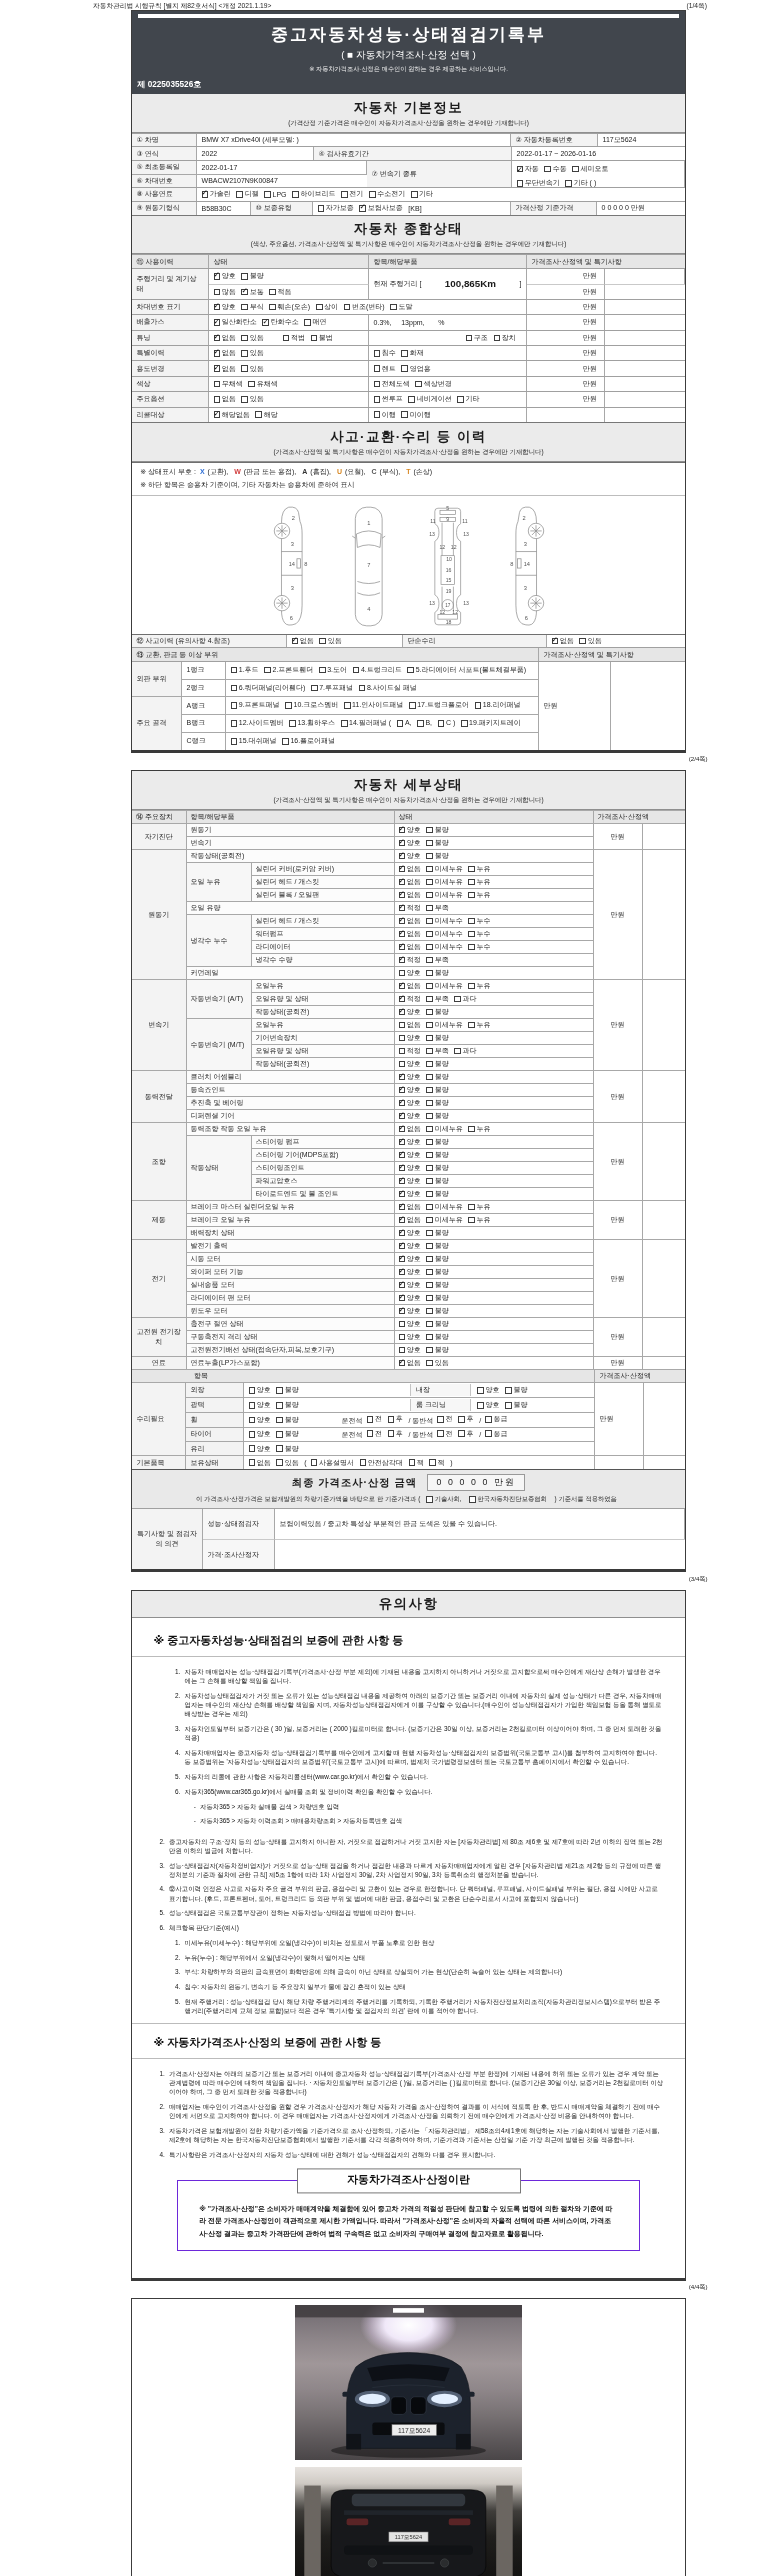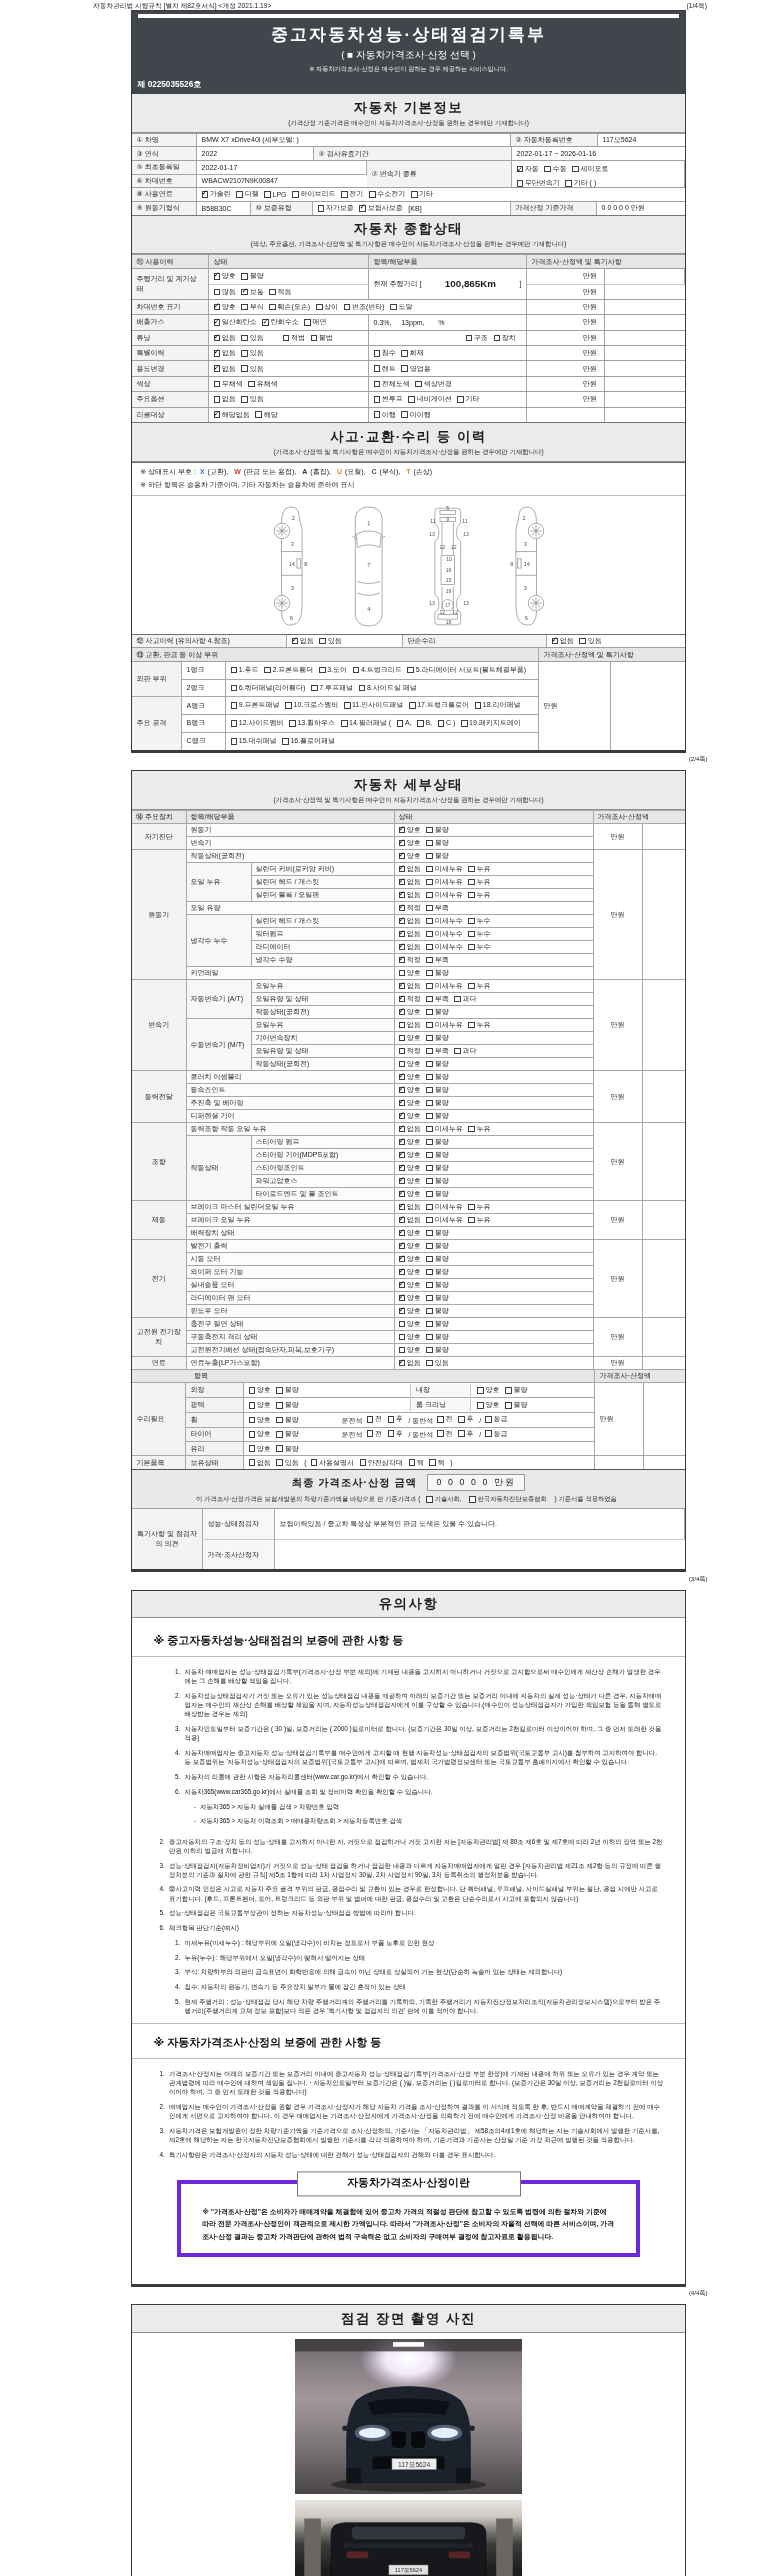--- a/index.html
+++ b/index.html
@@ -87,21 +87,21 @@
   .op .c{min-height:30px}
 
   
   .nbody{padding:12.4px 21.6px 13.4px;color:#111}
   .sec-title{font-weight:bold;font-size:11px;margin:2.1px 0 6.2px}
   .sec-div{border-top:0.5px solid #bbb;margin:8.2px -21.6px 10.3px}
   .nitem{display:flex;margin-bottom:5.7px;line-height:1.42;font-size:6.4px}
   .nitem .num{min-width:11.3px;text-align:right;margin-right:4.1px;flex:none}
   .nitem.gap{margin-top:11.3px}
 
-  .ibox{border:4px solid #6d28d9;margin:20.6px 23px 13.4px;padding:0 21.6px 10.3px;position:relative}
+  .ibox{border:1px solid #6d28d9;margin:20.6px 23px 13.4px;padding:0 21.6px 10.3px;position:relative}
   .ibox-title{width:222px;margin:0 auto;transform:translateY(-50%);background:#fff;border:1px solid #777;
               text-align:center;font-size:10.8px;font-weight:bold;padding:4.6px 0}
   .ibox-body{font-size:6.9px;line-height:1.8;margin-top:-3.1px;font-weight:bold;color:#111}
 
   
   .photowrap{display:flex;flex-direction:column;align-items:center;padding:6.2px 0 6.2px;gap:6.2px}
   .photo1{width:227px;height:155px;position:relative;
     background:
       radial-gradient(ellipse 62px 40px at 50% 13%, rgba(255,255,255,1) 0%, rgba(246,238,255,.95) 38%, rgba(214,198,224,.5) 62%, rgba(0,0,0,0) 78%),
       linear-gradient(180deg,#6e686e 0%,#8d8589 22%,#a09799 38%,#8e8689 55%,#767072 72%,#5c5759 88%,#4a4648 100%)}
@@ -1513,23 +1513,20 @@
         </div>
       <div class="ibox">
         <div class="ibox-title">자동차가격조사·산정이란</div>
         <div class="ibox-body">※ "가격조사·산정"은 소비자가 매매계약을 체결함에 있어 중고차 가격의 적절성 판단에 참고할 수 있도록 법령에 의한 절차와 기준에 따라 전문 가격조사·산정인이 객관적으로 제시한 가액입니다. 따라서 "가격조사·산정"은 소비자의 자율적 선택에 따른 서비스이며, 가격조사·산정 결과는 중고차 가격판단에 관하여 법적 구속력은 없고 소비자의 구매여부 결정에 참고자료로 활용됩니다.</div>
       </div>
     </div>
   </div>
   <div class="pgmark">(4/4쪽)</div>
 
   <div class="pbox">
-    <div class="band">
-      <h2>점검 장면 촬영 사진</h2>
-    </div>
     <div class="photowrap">
       <div class="photo1">
         <svg viewBox="0 0 440 300">
           <rect x="0" y="0" width="440" height="24" fill="#3b3739" opacity="0.8"></rect>
           <rect x="190" y="6" width="60" height="9" fill="#ffffff"></rect>
           <ellipse cx="220" cy="282" rx="150" ry="14" fill="#000" opacity="0.4"></ellipse>
           <path d="M100 278 L100 190 Q100 148 118 120 Q150 92 220 92 Q290 92 322 120 Q340 148 340 190 L340 278 Z" fill="#1c222c" stroke="#0e1218"></path>
           <path d="M140 122 Q220 108 300 122 L290 148 Q220 136 150 148 Z" fill="#0d1016"></path>
           <path d="M150 160 Q220 150 290 160" stroke="#2e3742" fill="none"></path>
           <ellipse cx="150" cy="182" rx="34" ry="16" fill="#bcd6ff" opacity="0.35"></ellipse>

